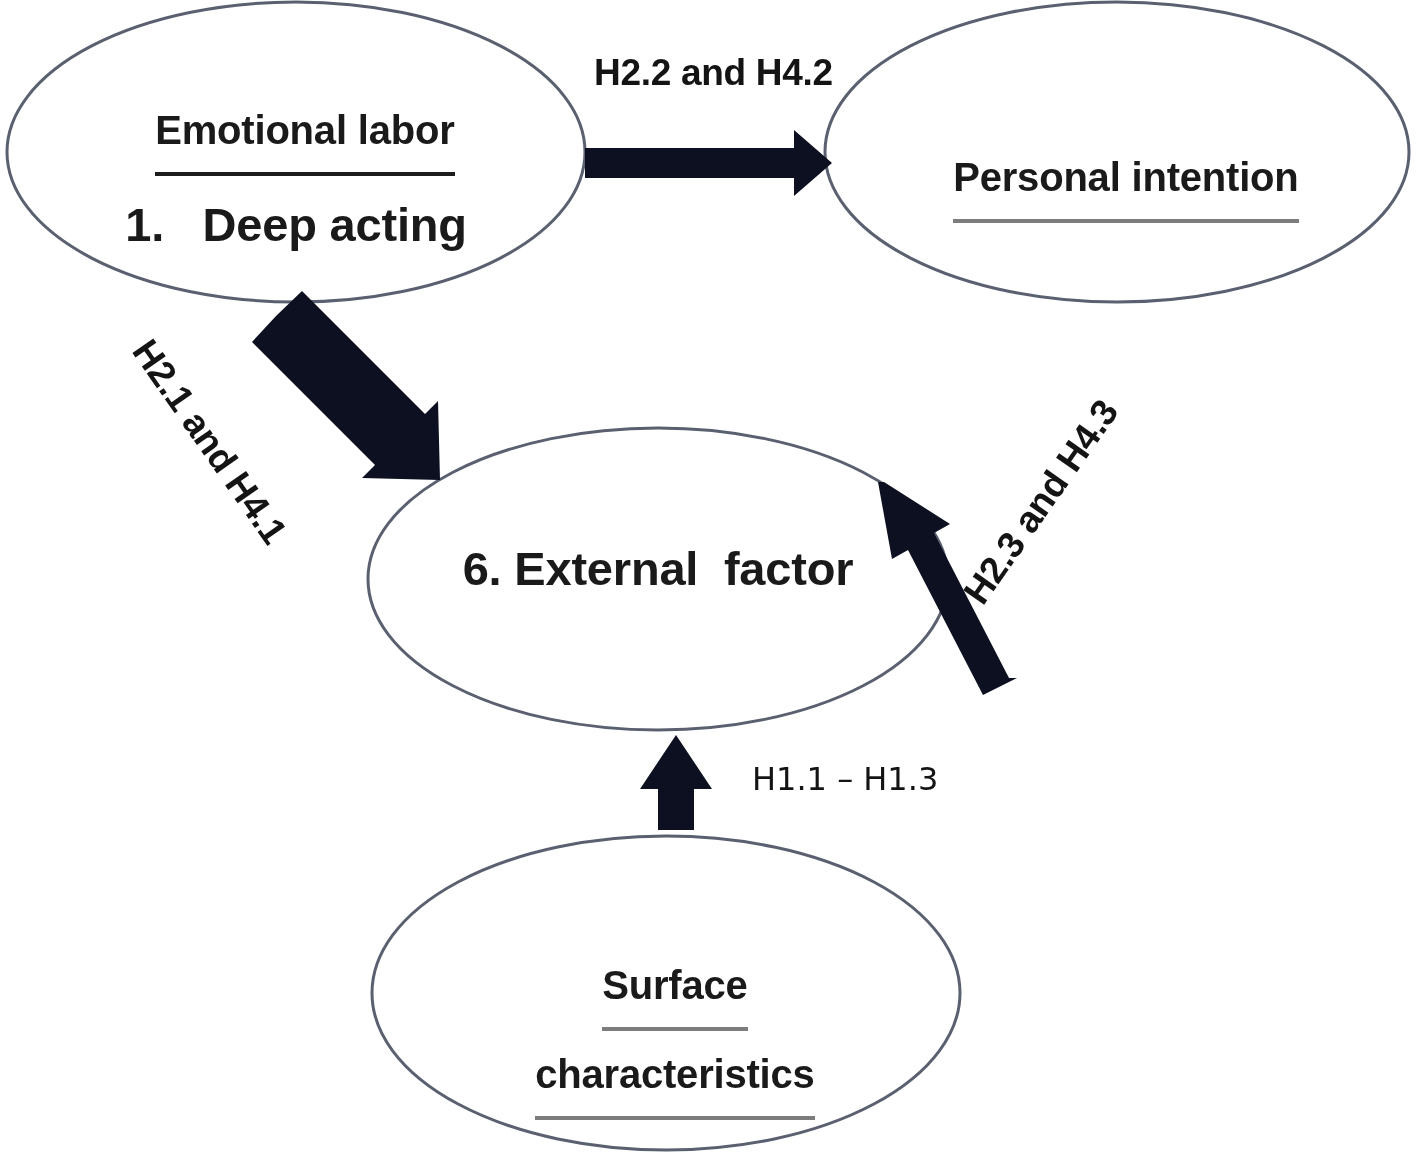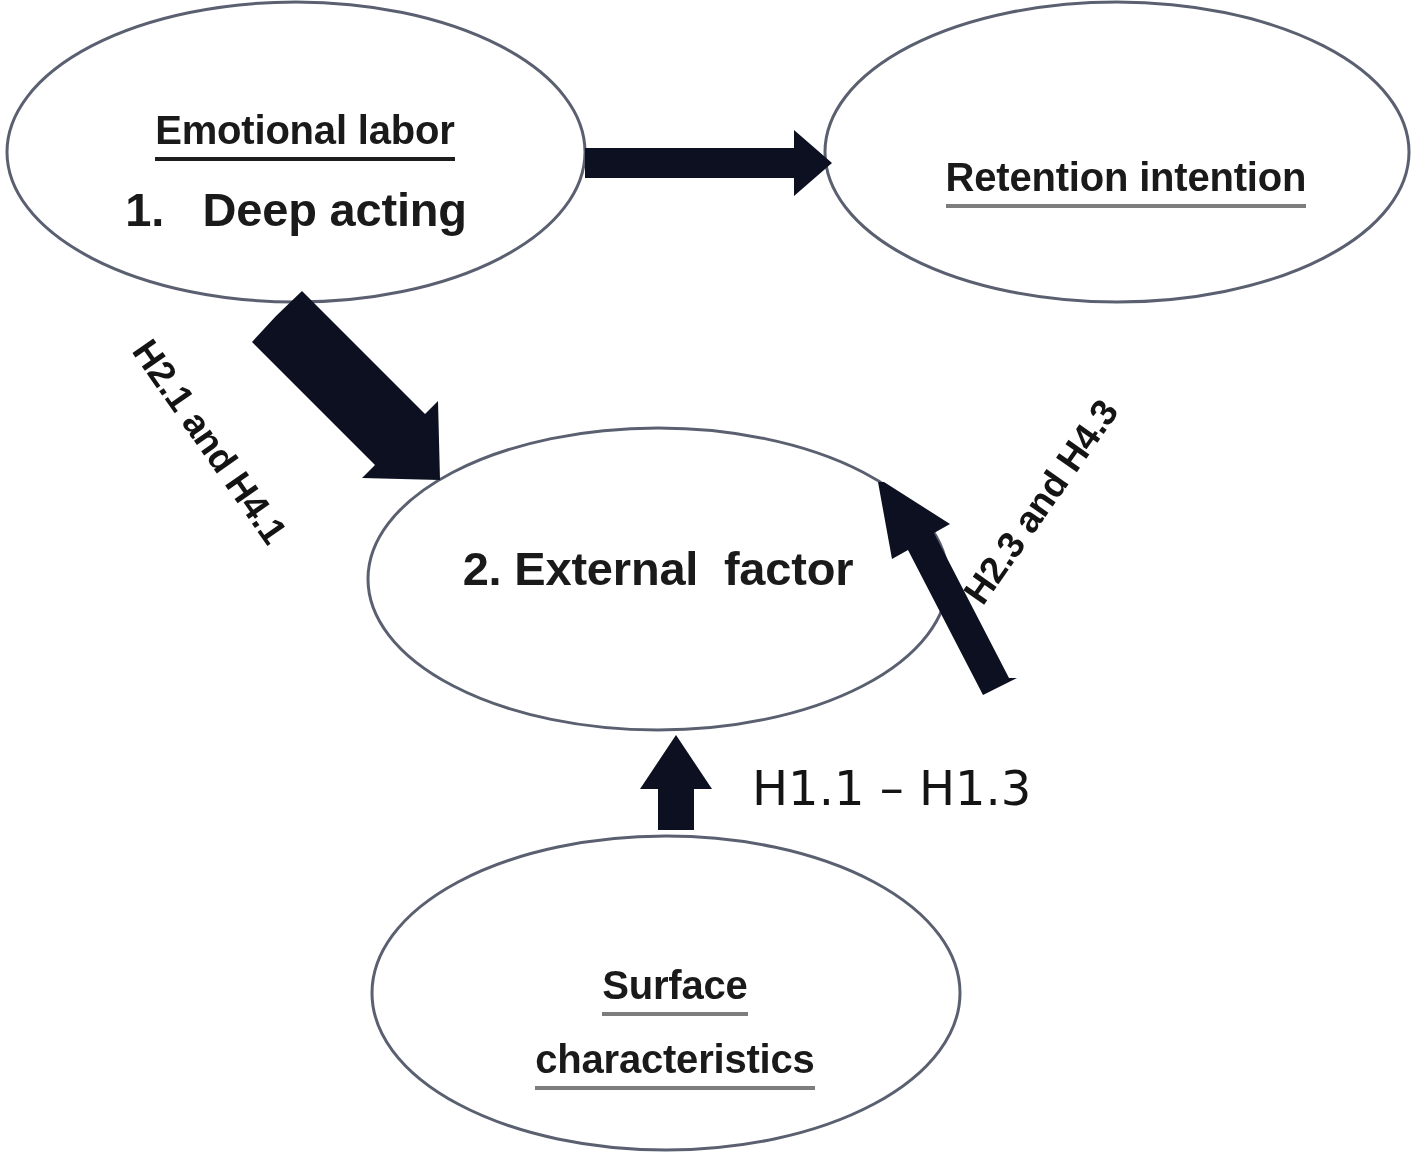--- a/index.html
+++ b/index.html
@@ -31,21 +31,21 @@
     color: #1a1a1a;
     line-height: 1.16;
     white-space: pre;
     user-select: none;
   }
   .node-title {
     display: inline-block;
     font-weight: 600;
     font-size: 40px;
     letter-spacing: -0.2px;
-    padding-bottom: 4px;
+    padding-bottom: 19px;
     border-bottom: 4px solid #1d1d1d;
     margin-bottom: 4px;
   }
   .node-title.gray-rule {
     border-bottom: 4px solid #7d7d7d;
   }
   .node-line {
     display: block;
     font-weight: 600;
     font-size: 47px;
@@ -64,21 +64,21 @@
     transform-origin: left top;
     transform: rotate(55deg);
   }
   .edge-label.rot-up {
     transform-origin: left bottom;
     transform: rotate(-55deg);
   }
   .edge-label.plain {
     font-family: "DejaVu Sans", sans-serif;
     font-weight: 400;
-    font-size: 48px;
+    font-size: 32px;
     letter-spacing: 0px;
   }
 </style>
 </head>
 <body>
 
 <div id="canvas">
 
   <svg class="layer" viewBox="0 0 1417 1156" xmlns="http://www.w3.org/2000/svg">
 
@@ -106,32 +106,33 @@
       <polygon fill="#0c1020" points="676,735 712,789 694,789 694,830 658,830 658,789 640,789"></polygon>
     </g>
   </svg>
 
   <div class="node-text" style="left:46px; top:88px; width:500px;">
     <span class="node-title">Emotional labor</span>
     <span class="node-line">1.   Deep acting</span>
   </div>
 
   <div class="node-text" style="left:867px; top:135px; width:500px;">
-    <span class="node-title gray-rule">Retention intention</span>
+    <span class="node-title gray-rule">Personal intention</span>
   </div>
 
   <div class="node-text" style="left:408px; top:505px; width:500px;">
-    <span class="node-line">2. External  factor</span>
+    <span class="node-line">6. External  factor</span>
   </div>
 
   <div class="node-text" style="left:416px; top:943px; width:500px;">
     <span class="node-title gray-rule">Surface</span>
     <span class="node-title gray-rule" style="margin-top:16px;">characteristics</span>
   </div>
 
+  <div class="edge-label" style="left:594px; top:52px;">H2.2 and H4.2</div>
 
   <div class="edge-label rot-down" style="left:158px; top:332px;">H2.1 and H4.1</div>
 
   <div class="edge-label rot-up" style="left:990px; top:570px;">H2.3 and H4.3</div>
 
   <div class="edge-label plain" style="left:752px; top:760px;">H1.1 – H1.3</div>
 
 </div>
 
 </body></html>

